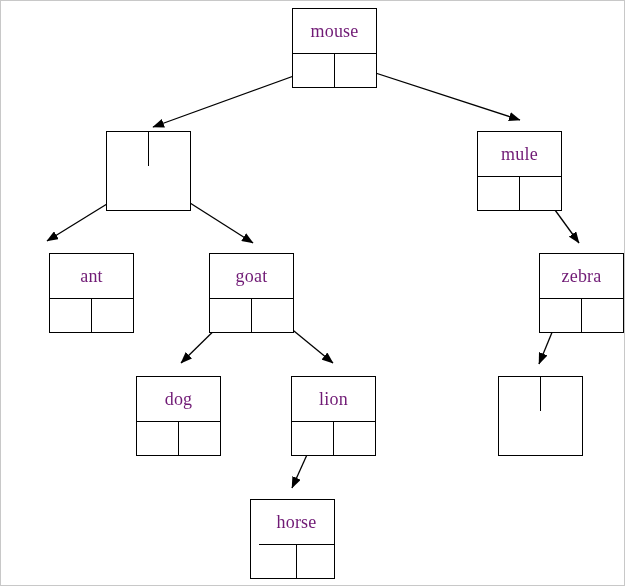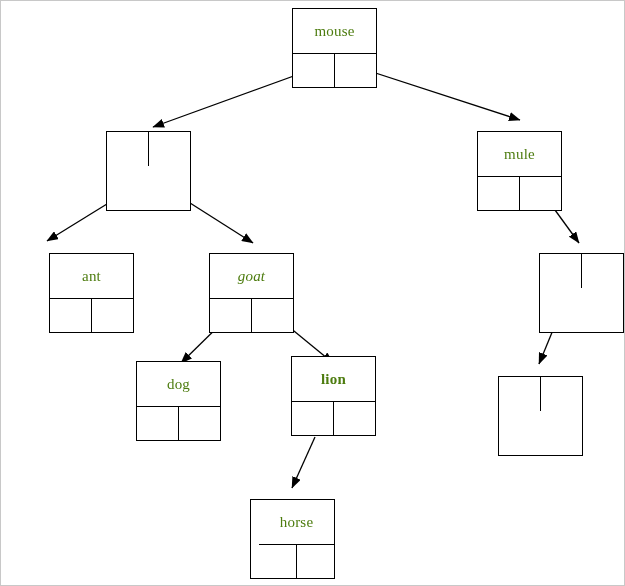--- a/index.html
+++ b/index.html
@@ -33,22 +33,22 @@
     box-sizing: border-box;
     background: #ffffff;
   }
   .node-label {
     height: 45px;
     box-sizing: border-box;
     border-bottom: 1.5px solid #000000;
     display: flex;
     align-items: center;
     justify-content: center;
-    font-size: 15px;
-    color: #4d7c0f;
+    font-size: 18px;
+    color: #701a75;
     line-height: 1;
     letter-spacing: 0.2px;
   }
   .node-ptrs {
     height: 33.5px;
     display: flex;
   }
   .ptr {
     width: 50%;
     box-sizing: border-box;
@@ -102,41 +102,42 @@
           <div class="ptr right"></div>
         </div>
       </div>
       <div class="node" style="left: 2px; top: 252px; margin-left: 46px;">
         <div class="node-label">ant</div>
         <div class="node-ptrs">
           <div class="ptr left"></div>
           <div class="ptr right"></div>
         </div>
       </div>
-      <div class="node" style="left: 208px; top: 252px; font-style: italic;">
+      <div class="node" style="left: 208px; top: 252px;">
         <div class="node-label">goat</div>
         <div class="node-ptrs">
           <div class="ptr left"></div>
           <div class="ptr right"></div>
         </div>
       </div>
       <div class="node" style="left: 538px; top: 252px;">
+        <div class="node-label">zebra</div>
         <div class="node-ptrs">
           <div class="ptr left"></div>
           <div class="ptr right"></div>
         </div>
       </div>
-      <div class="node" style="left: 135px; top: 360px;">
+      <div class="node" style="left: 135px; top: 375px;">
         <div class="node-label">dog</div>
         <div class="node-ptrs">
           <div class="ptr left"></div>
           <div class="ptr right"></div>
         </div>
       </div>
-      <div class="node" style="left: 290px; top: 355px; font-weight: bold;">
+      <div class="node" style="left: 290px; top: 375px;">
         <div class="node-label">lion</div>
         <div class="node-ptrs">
           <div class="ptr left"></div>
           <div class="ptr right"></div>
         </div>
       </div>
       <div class="node" style="left: 497px; top: 375px;">
         <div class="node-ptrs">
           <div class="ptr left"></div>
           <div class="ptr right"></div>

